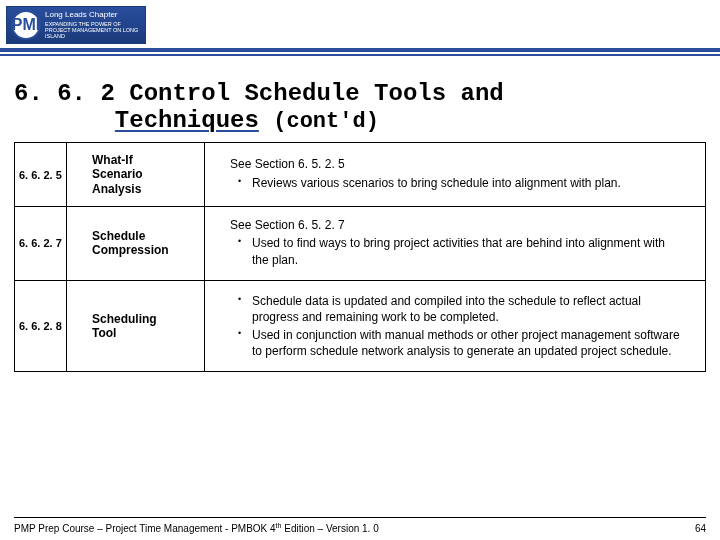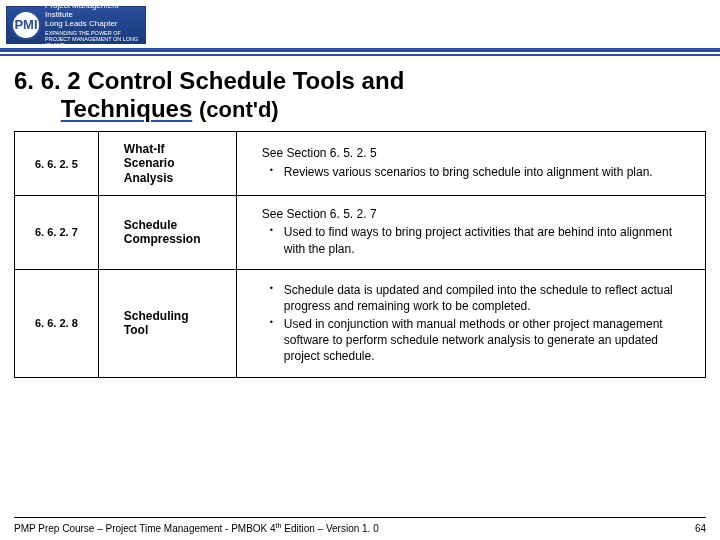--- a/index.html
+++ b/index.html
@@ -21,37 +21,37 @@
     width: 140px; height: 38px;
     background: linear-gradient(#2a4e9c, #1a3a7a);
     border: 1px solid #1a3a7a;
     display: flex; align-items: center; padding: 0 4px;
     color: #fff; font-size: 7px; line-height: 1.1;
   }
   .logo-mark {
     width: 30px; height: 30px; border-radius: 50%;
     background: #fff; color: #2a4e9c;
     display: flex; align-items: center; justify-content: center;
-    font-weight: bold; font-size: 13px; margin-right: 4px;
+    font-weight: bold; font-size: 16px; margin-right: 4px;
     border: 2px solid #2a4e9c; flex-shrink:0;
   }
   .logo-text { flex:1; }
   .logo-text .l1 { font-size: 8px; }
   .logo-text .l2 { font-size: 5.5px; margin-top:1px; }
   .header-title {
     font-size: 22px; font-weight: bold; font-family: Verdana, Arial, sans-serif;
     letter-spacing: -0.5px;
   }
   .top-rule {
     height: 2px; background: #2a4e9c; margin-top: 2px;
   }
   .section-title {
-    padding: 11px 14px 2px 14px;
+    padding: 24px 14px 2px 14px;
     font-size: 24px; font-weight: bold;
-    font-family: Liberation Sans, sans-serif;
+    font-family: Liberation Mono, monospace;
   }
   .section-title .suffix {
     font-size: 22px; font-weight: bold;
   }
   .section-title .underline {
     text-decoration: underline; text-decoration-color: #2a4e9c;
     text-decoration-thickness: 2px; text-underline-offset: 3px;
   }
   .content {
     padding: 6px 14px 0 14px;
@@ -60,21 +60,21 @@
     width: 100%; border-collapse: collapse;
     font-size: 12px;
   }
   table.tools td {
     border: 1px solid #000;
     padding: 10px 25px;
     vertical-align: middle;
   }
   table.tools td.num {
     width: 52px; font-size: 11px; font-weight: bold;
-    white-space: nowrap; padding: 10px 20px;
+    white-space: nowrap; padding: 10px 4px;
   }
   table.tools td.name {
     width: 138px; font-size: 12px; font-weight: bold;
     line-height: 1.2;
   }
   table.tools td.desc {
     font-size: 12px; line-height: 1.35;
   }
   .desc-intro { margin-bottom: 2px; }
   ul.bullets {
@@ -100,21 +100,20 @@
   sup { font-size: 0.7em; }
 </style>
 </head>
 <body>
 
 <div class="header">
   <div class="logo">
     <div class="logo-box">
       <div class="logo-mark">PMI</div>
       <div class="logo-text">
-        <div class="l1">Project Management Institute</div>
         <div class="l1">Long Leads Chapter</div>
         <div class="l2">EXPANDING THE POWER OF PROJECT MANAGEMENT ON LONG ISLAND</div>
       </div>
     </div>
   </div>
 </div>
 <div class="top-rule"></div>
 
 <div class="section-title">
   <span>6. 6. 2</span>

